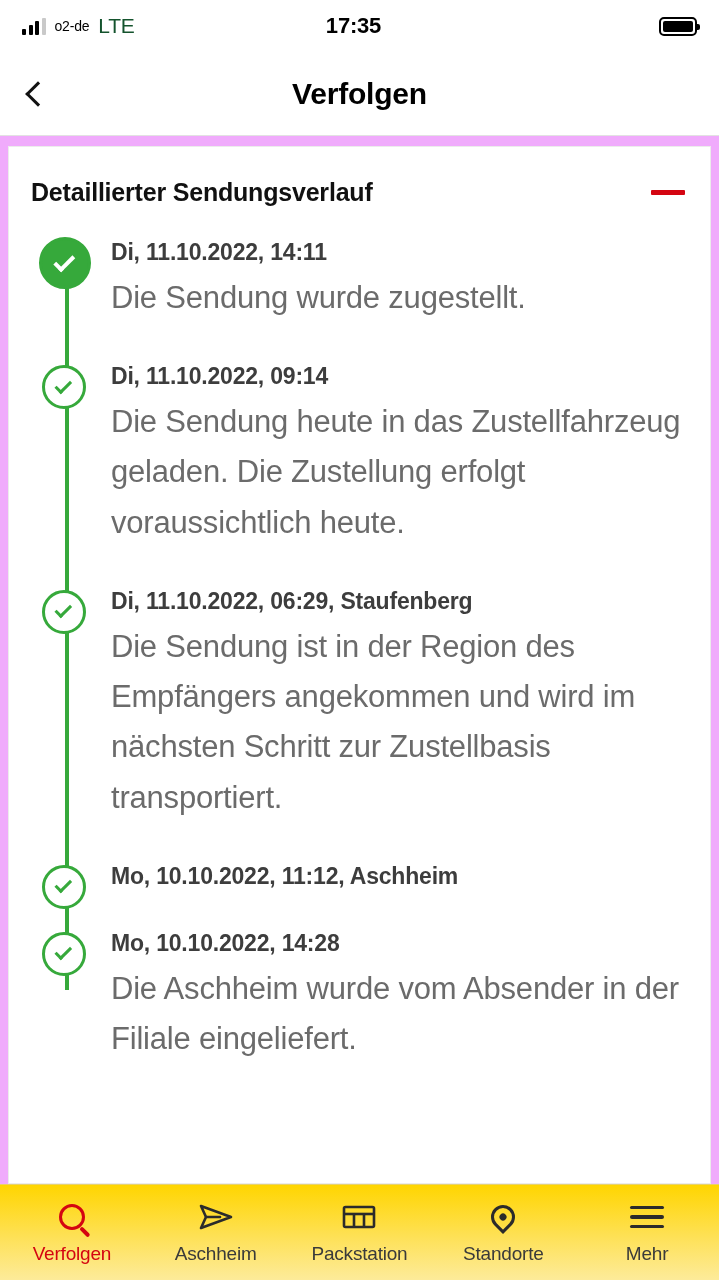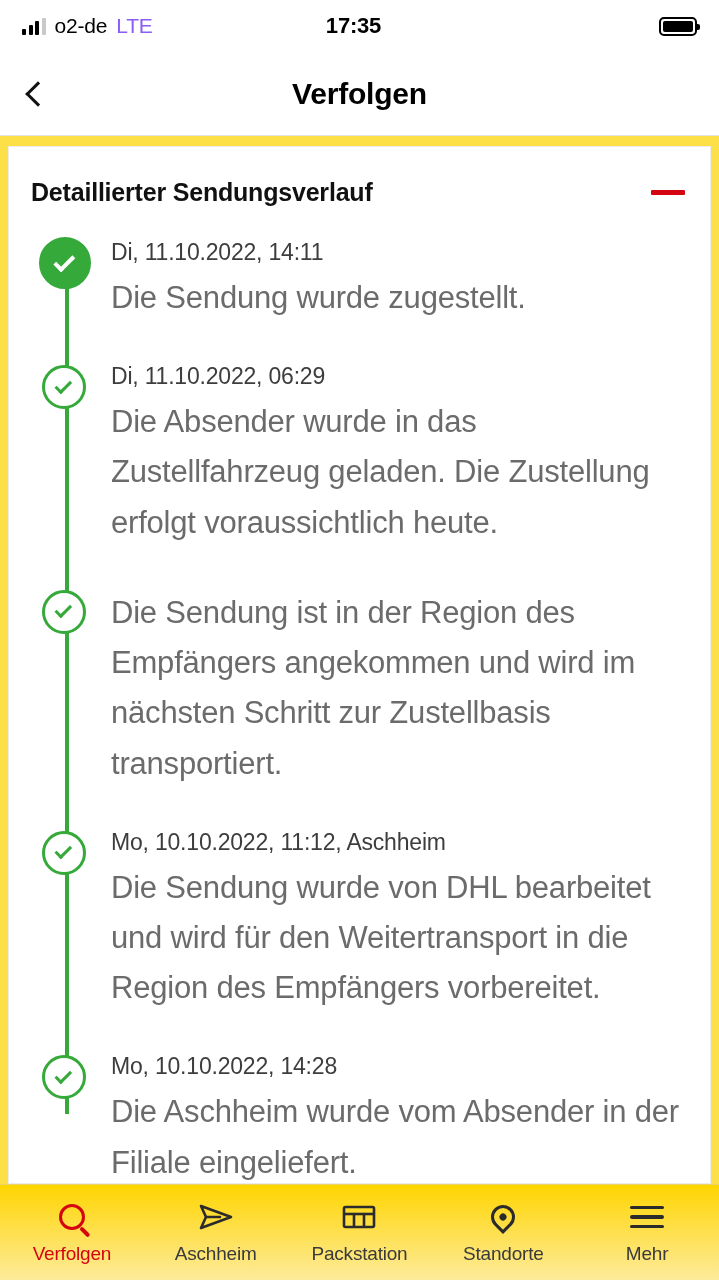--- a/index.html
+++ b/index.html
@@ -44,27 +44,27 @@
     display: block;
     width: 4px;
     background: #000;
     border-radius: 1px;
   }
   .signal-bars i:nth-child(1) { height: 6px; }
   .signal-bars i:nth-child(2) { height: 10px; }
   .signal-bars i:nth-child(3) { height: 14px; }
   .signal-bars i:nth-child(4) { height: 17px; background: #c9c9c9; }
   .carrier {
-    font-size: 21px;
+    font-size: 14px;
     color: #000;
     letter-spacing: -0.2px;
   }
   .network {
     font-size: 21px;
-    color: #8b5cf6;
+    color: #14532d;
     letter-spacing: -0.2px;
   }
   .status-time {
     position: absolute;
     left: 0; right: 12px;
     text-align: center;
     font-size: 22px;
     font-weight: bold;
     color: #000;
     letter-spacing: -0.2px;
@@ -130,21 +130,21 @@
     text-align: center;
     font-size: 30px;
     font-weight: bold;
     color: #000;
     letter-spacing: -0.2px;
   }
 
   
   .content {
     flex: 1 1 auto;
-    background: #fde047;
+    background: #f0abfc;
     padding: 10px 8px 0 8px;
     overflow: hidden;
   }
   .card {
     background: #ffffff;
     height: 100%;
     padding: 0 22px;
     border: 1px solid #ececec;
   }
   .card-header {
@@ -224,21 +224,21 @@
     transform: rotate(-45deg) translate(1px, -2px);
   }
   .dot.filled .check {
     width: 20px;
     height: 11px;
     border-left: 4px solid #ffffff;
     border-bottom: 4px solid #ffffff;
   }
   .tl-time {
     font-size: 23px;
-    font-weight: normal;
+    font-weight: bold;
     color: #3d3d3d;
     letter-spacing: -0.2px;
     margin-bottom: 7px;
   }
   .tl-desc {
     font-size: 31px;
     color: #6b6b6b;
     line-height: 1.62;
     letter-spacing: -0.2px;
     max-width: 575px;
@@ -372,37 +372,37 @@
             <span class="check"></span>
           </div>
           <div class="tl-time">Di, 11.10.2022, 14:11</div>
           <div class="tl-desc">Die Sendung wurde zugestellt.</div>
         </div>
 
         <div class="tl-item">
           <div class="dot">
             <span class="check"></span>
           </div>
-          <div class="tl-time">Di, 11.10.2022, 06:29</div>
-          <div class="tl-desc">Die Absender wurde in das Zustellfahrzeug geladen. Die Zustellung erfolgt voraussichtlich heute.</div>
+          <div class="tl-time">Di, 11.10.2022, 09:14</div>
+          <div class="tl-desc">Die Sendung heute in das Zustellfahrzeug geladen. Die Zustellung erfolgt voraussichtlich heute.</div>
         </div>
 
         <div class="tl-item">
           <div class="dot">
             <span class="check"></span>
           </div>
+          <div class="tl-time">Di, 11.10.2022, 06:29, Staufenberg</div>
           <div class="tl-desc">Die Sendung ist in der Region des Empfängers angekommen und wird im nächsten Schritt zur Zustellbasis transportiert.</div>
         </div>
 
         <div class="tl-item">
           <div class="dot">
             <span class="check"></span>
           </div>
           <div class="tl-time">Mo, 10.10.2022, 11:12, Aschheim</div>
-          <div class="tl-desc">Die Sendung wurde von DHL bearbeitet und wird für den Weitertransport in die Region des Empfängers vorbereitet.</div>
         </div>
 
         <div class="tl-item">
           <div class="dot">
             <span class="check"></span>
           </div>
           <div class="tl-time">Mo, 10.10.2022, 14:28</div>
           <div class="tl-desc">Die Aschheim wurde vom Absender in der Filiale eingeliefert.</div>
         </div>
 

